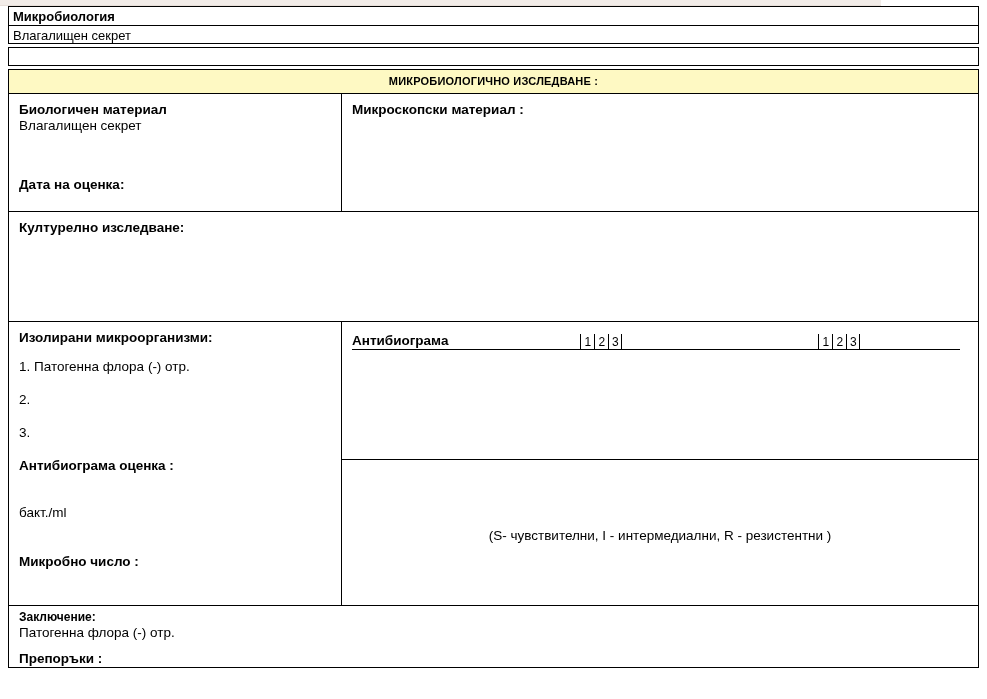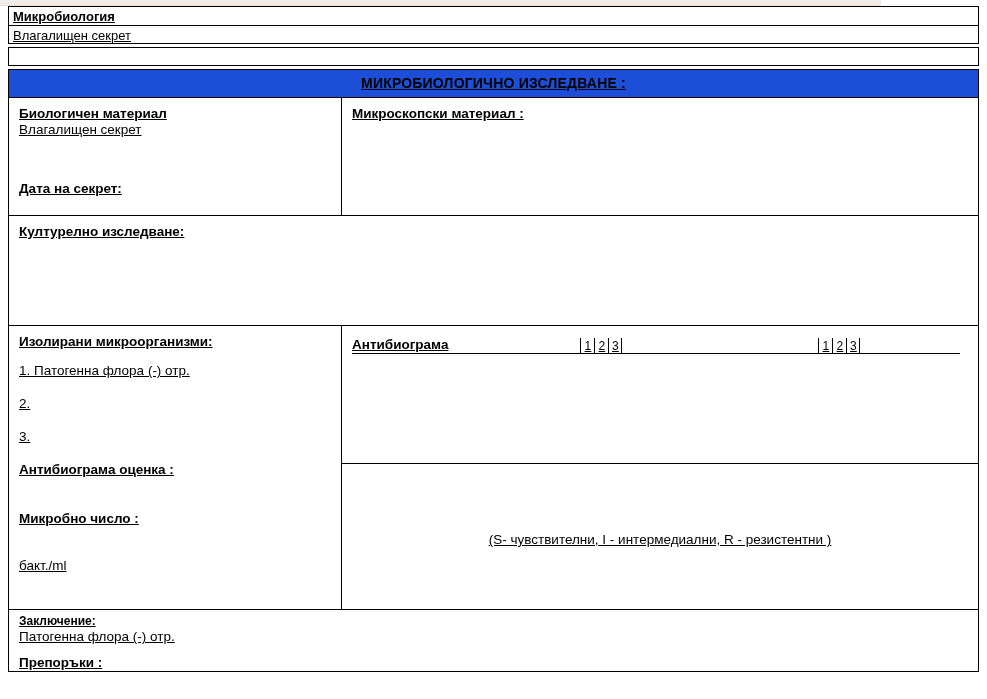--- a/index.html
+++ b/index.html
@@ -14,21 +14,20 @@
     font-size: 13px;
     color: #000000;
     overflow: hidden;
   }
   .page {
     position: relative;
     width: 881px;
     height: 699px;
     background: #ffffff;
     box-sizing: border-box;
-    text-decoration: underline;
   }
   .top-strip {
     height: 5px;
     background: #f2ece8;
     border-bottom: 1px solid #e7ded8;
   }
   .doc {
     margin: 0 8px;
     width: 971px;
     box-sizing: border-box;
@@ -46,24 +45,24 @@
   }
   .hdr-row.bold { font-weight: bold; }
   .hdr-row.last { border-bottom: 1px solid #000; }
 
   .spacer-2 { height: 3px; }
 
   
   .title-band {
     border: 1px solid #000;
     border-bottom: none;
-    background: #1d4ed8;
+    background: #fef9c3;
     text-align: center;
     font-weight: bold;
-    font-size: 14px;
+    font-size: 11px;
     padding: 5px 0 6px;
     letter-spacing: 0.2px;
   }
 
   
   .grid {
     border: 1px solid #000;
     box-sizing: border-box;
   }
   .row {
@@ -181,21 +180,21 @@
     <div class="spacer-2"></div>
 
     <div class="title-band">МИКРОБИОЛОГИЧНО ИЗСЛЕДВАНЕ :</div>
 
     <div class="grid">
 
       <div class="row">
         <div class="cell cell-left rb r1-left">
           <div class="lbl-bold">Биологичен материал</div>
           <div class="txt mat-name">Влагалищен секрет</div>
-          <div class="txt date">Дата на секрет:</div>
+          <div class="txt date">Дата на оценка:</div>
           <div class="txt"></div>
         </div>
         <div class="cell cell-right rb r1-right">
           <div class="lbl-bold">Микроскопски материал :</div>
           <div class="txt"></div>
         </div>
       </div>
 
       <div class="row">
         <div class="cell rb r2" style="width:100%;">
@@ -206,22 +205,22 @@
 
       <div class="row">
         <div class="cell cell-left r3-left">
           <div class="lbl-bold">Изолирани  микроорганизми:</div>
           <div class="iso-list">
             <div class="txt">1. Патогенна флора (-) отр.</div>
             <div class="txt">2.</div>
             <div class="txt">3.</div>
           </div>
           <div class="txt quant">Антибиограма оценка :</div>
+          <div class="txt bakt">бакт./ml</div>
           <div class="txt micro-num">Микробно число :</div>
-          <div class="txt bakt">бакт./ml</div>
         </div>
 
         <div class="cell-right">
           <div class="cell rb r3-right-top">
             <div class="abg-head">
               <span class="abg-title">Антибиограма</span>
               <span class="num-boxes">
                 <span class="nb">1</span>
                 <span class="nb">2</span>
                 <span class="nb last-edge">3</span>

